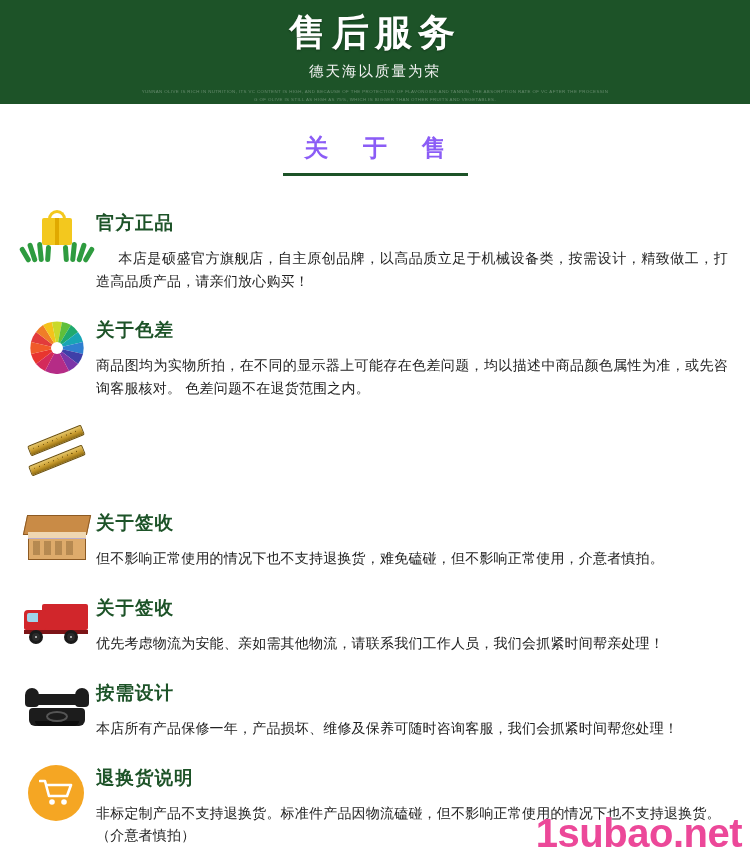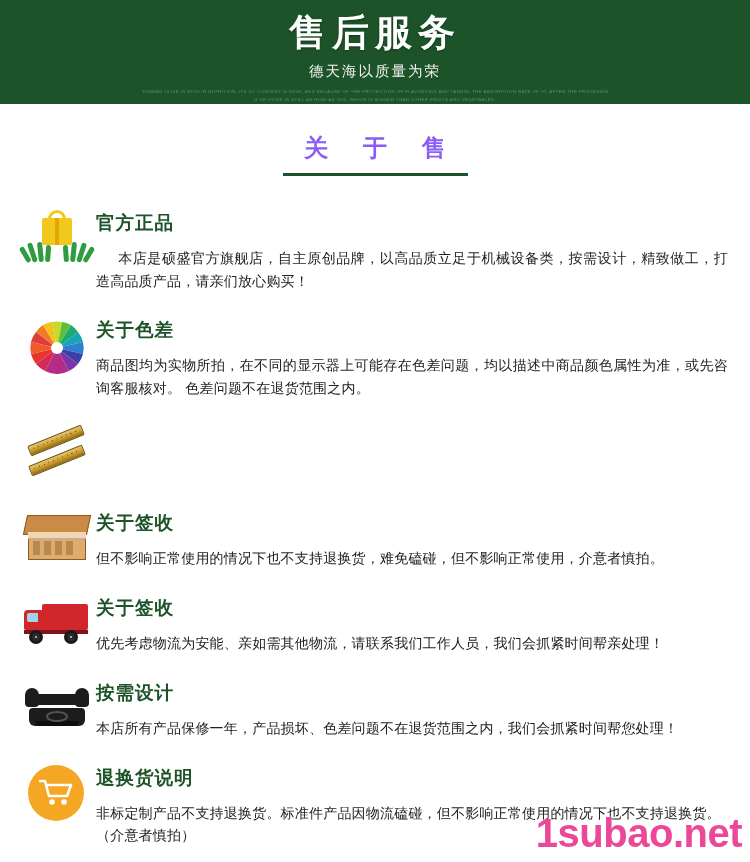--- a/index.html
+++ b/index.html
@@ -402,21 +402,21 @@
       <div class="ic-phone">
         <div class="base"></div>
         <div class="dial"></div>
         <div class="handset"></div>
         <div class="ear-l"></div>
         <div class="ear-r"></div>
       </div>
     </div>
     <div class="item-body">
       <div class="item-title">按需设计</div>
-      <div class="item-text">本店所有产品保修一年，产品损坏、色差问题不在退货范围之内，我们会抓紧时间帮您处理！</div>
+      <div class="item-text">本店所有产品保修一年，产品损坏、维修及保养可随时咨询客服，我们会抓紧时间帮您处理！</div>
     </div>
   </div>
 
   <div class="item">
     <div class="item-icon">
       <div class="ic-cart">
         <div class="circle"></div>
         <svg width="34" height="30" viewBox="0 0 34 30">
           <path d="M1,3 L6,3 L10,18 L28,18 L32,7 L8,7" fill="none" stroke="#ffffff" stroke-width="2.6" stroke-linecap="round" stroke-linejoin="round"></path>
           <circle cx="13" cy="24" r="2.8" fill="#ffffff"></circle>

